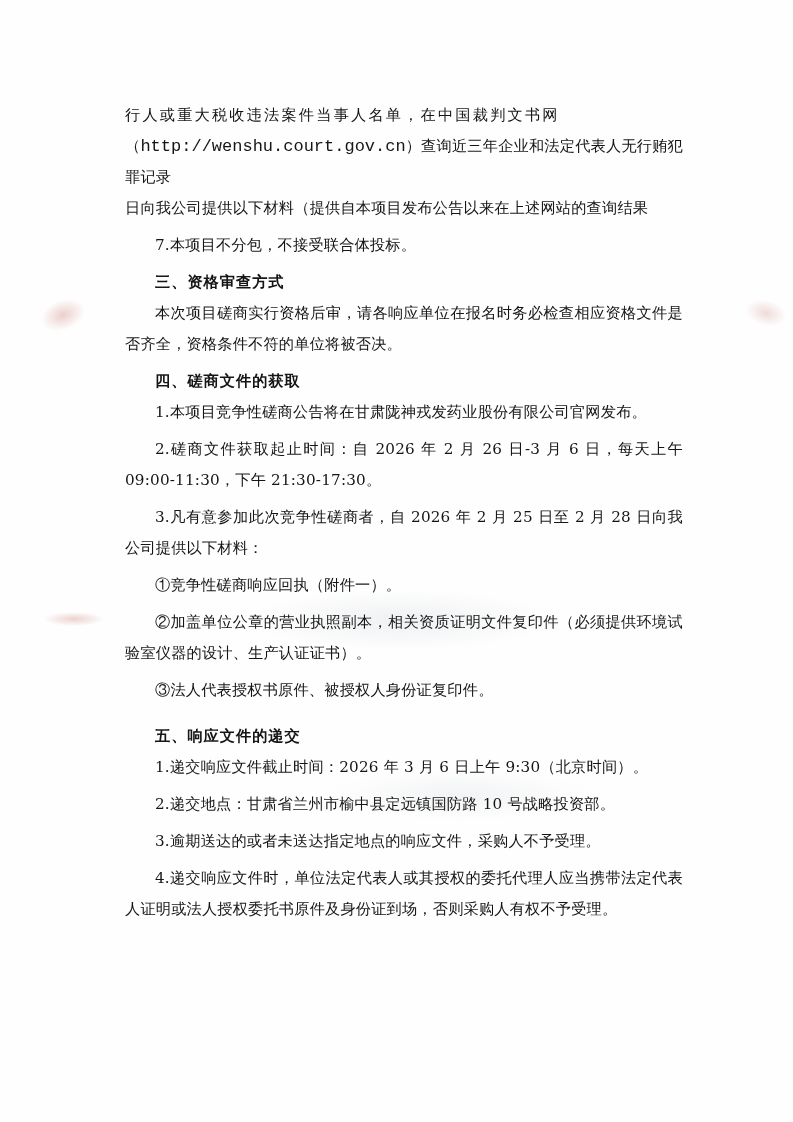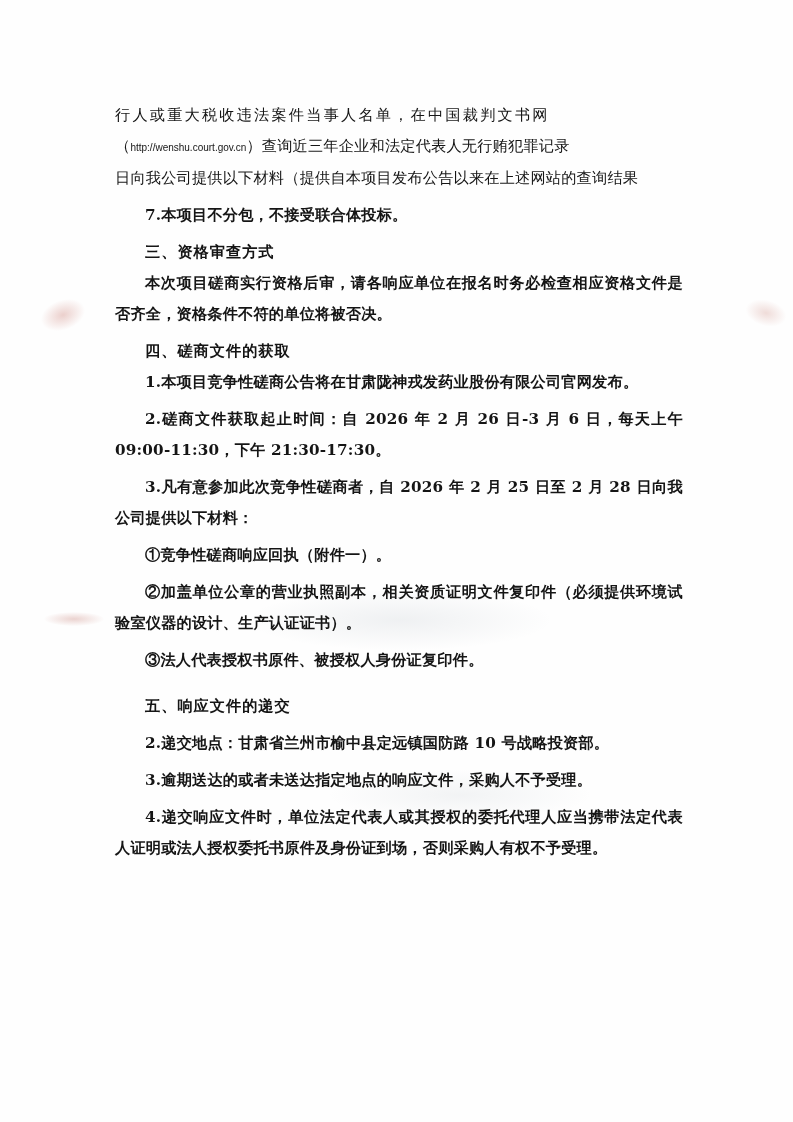--- a/index.html
+++ b/index.html
@@ -28,40 +28,40 @@
   .s4 { left: 250px; top: 590px; width: 300px; height: 60px; background: radial-gradient(ellipse at center, rgba(160,170,180,0.16), rgba(255,255,255,0) 72%); }
   .s5 { left: 330px; top: 770px; width: 260px; height: 50px; background: radial-gradient(ellipse at center, rgba(160,170,180,0.13), rgba(255,255,255,0) 72%); }
 
   .content {
     position: absolute;
     left: 113px;
     top: 100px;
     width: 570px;
   }
   p {
-    margin: 0 0 0 2px;
+    margin: 0 0 0 12px;
     font-size: 15.2px;
     line-height: 31px;
     letter-spacing: 0.2px;
     text-align: justify;
     text-justify: inter-ideograph;
   }
-  .indent { text-indent: 30px; font-weight: bold; }
+  .indent { text-indent: 30px; }
   .heading {
     font-weight: bold;
     text-indent: 30px;
     letter-spacing: 1px;
   }
   .spread {
     
     letter-spacing: 2.2px;
   }
   .mono {
-    font-family: Liberation Sans, sans-serif;
-    font-size: 10px;
+    font-family: Liberation Mono, monospace;
+    font-size: 17px;
     letter-spacing: 0;
   }
   .gap-s { height: 6px; }
   .gap-m { height: 9px; }
 </style>
 </head>
 <body>
 
 <div class="page">
 
@@ -116,20 +116,21 @@
 
     <p class="indent">③法人代表授权书原件、被授权人身份证复印件。</p>
 
     <div class="gap-s"></div>
 
 
     <div class="gap-m"></div>
 
     <p class="heading">五、响应文件的递交</p>
 
+    <p class="indent">1.递交响应文件截止时间：2026 年 3 月 6 日上午 9:30（北京时间）。</p>
 
     <div class="gap-s"></div>
 
     <p class="indent">2.递交地点：甘肃省兰州市榆中县定远镇国防路 10 号战略投资部。</p>
 
     <div class="gap-s"></div>
 
     <p class="indent">3.逾期送达的或者未送达指定地点的响应文件，采购人不予受理。</p>
 
     <div class="gap-s"></div>

